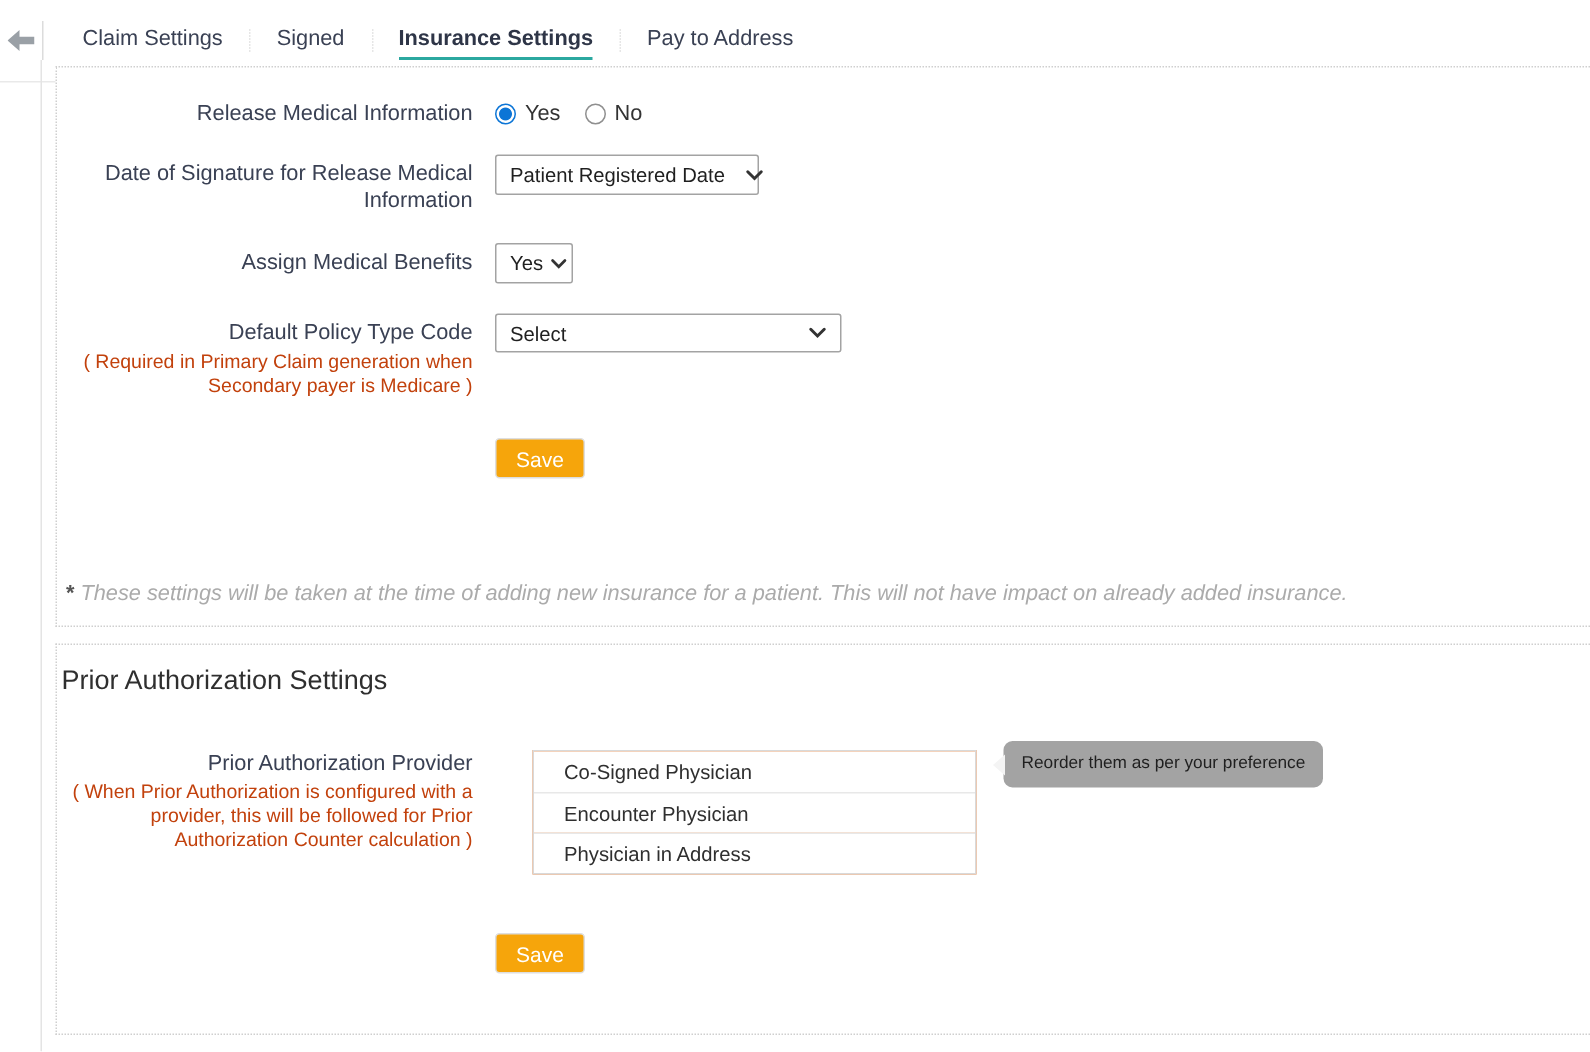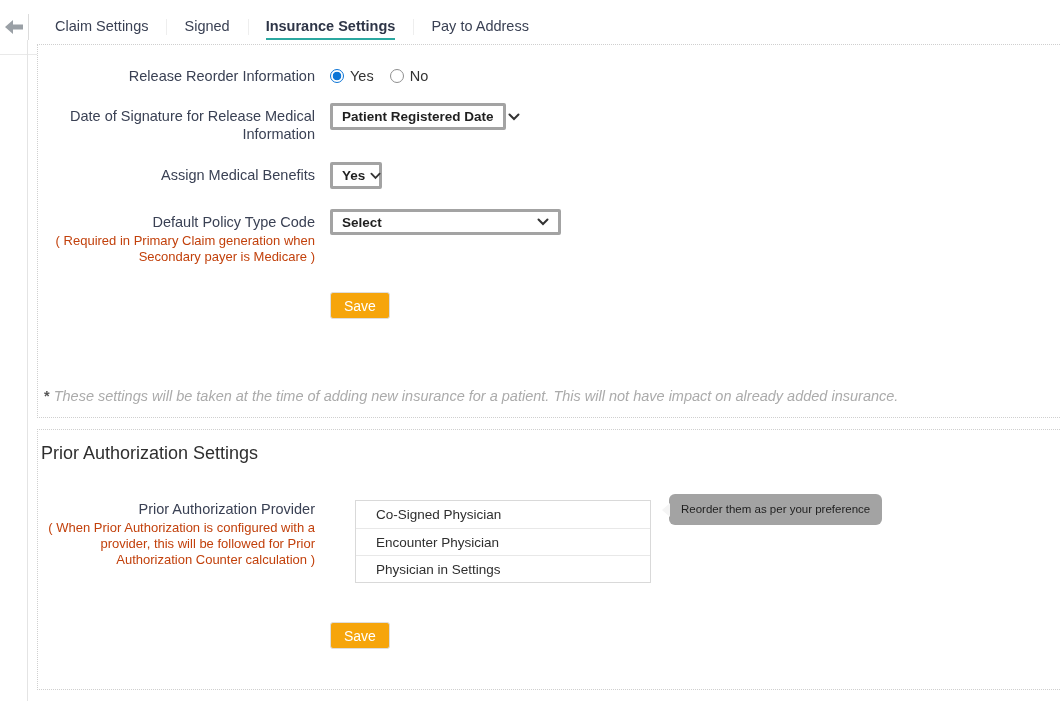--- a/index.html
+++ b/index.html
@@ -94,29 +94,28 @@
   }
   .radio-circle.checked {
     border: 1px solid #0c75d6;
     background: radial-gradient(circle, #0c75d6 0 4px, #ffffff 4.6px);
   }
   .radio-text { font-size: 14.5px; color: #333; }
 
   
   .select {
     height: 27px;
-    border: 3px solid #a3a3a3;
+    border: 1px solid #a3a3a3;
     border-radius: 2px;
     background: #fff;
     display: flex; align-items: center;
     padding: 0 9px;
     font-size: 13.5px;
     color: #1f1f1f;
     cursor: pointer;
-    font-weight: bold;
   }
   .select .sel-value { flex: 1; white-space: nowrap; }
   .select svg { margin-left: 14px; flex: none; }
 
   
   .save-btn {
     display: inline-block;
     margin-left: 292px;
     background: #f6a50b;
     border: 1px solid #dedede;
@@ -214,21 +213,21 @@
       <span class="tab-label">Pay to Address</span>
     </div>
   </div>
 </div>
 
 <div class="left-rule"></div>
 
 <div class="panel" id="panel-insurance">
 
   <div class="form-row" style="margin-top:22px; align-items:center;">
-    <div class="label-col">Release Reorder Information</div>
+    <div class="label-col">Release Medical Information</div>
     <div class="ctrl-col radio-group">
       <span class="radio-opt">
         <span class="radio-circle checked"></span>
         <span class="radio-text">Yes</span>
       </span>
       <span class="radio-opt">
         <span class="radio-circle"></span>
         <span class="radio-text">No</span>
       </span>
     </div>
@@ -288,21 +287,21 @@
 
   <div class="form-row" style="margin-top:36px;">
     <div class="label-col">
       <div>Prior Authorization Provider</div>
       <div class="label-hint">( When Prior Authorization is configured with a provider, this will be followed for Prior Authorization Counter calculation )</div>
     </div>
 
     <div class="provider-list">
       <div class="provider-item">Co-Signed Physician</div>
       <div class="provider-item">Encounter Physician</div>
-      <div class="provider-item">Physician in Settings</div>
+      <div class="provider-item">Physician in Address</div>
     </div>
 
     <div class="tooltip">Reorder them as per your preference</div>
   </div>
 
   <div style="margin-top:39px;">
     <button class="save-btn">Save</button>
   </div>
 </div>
 

